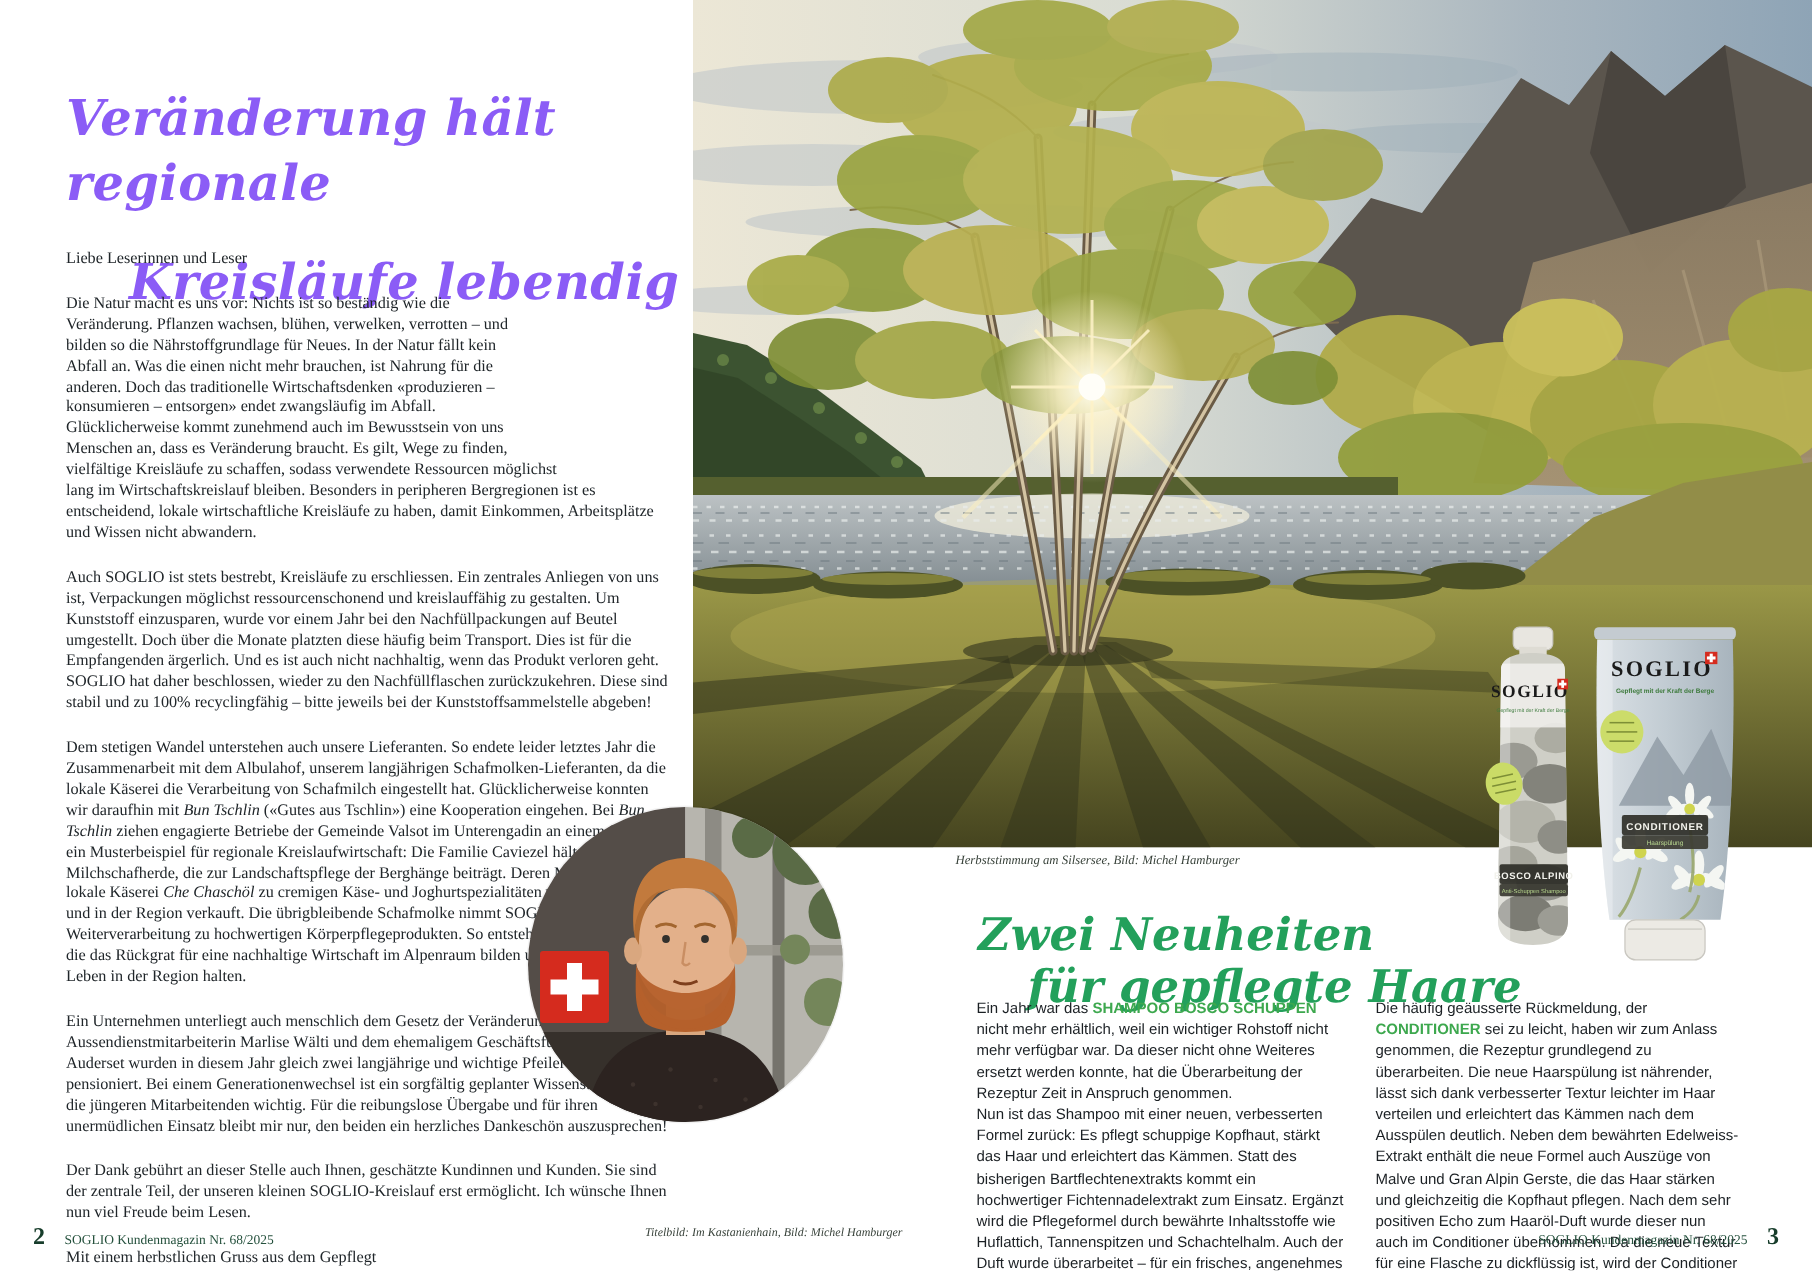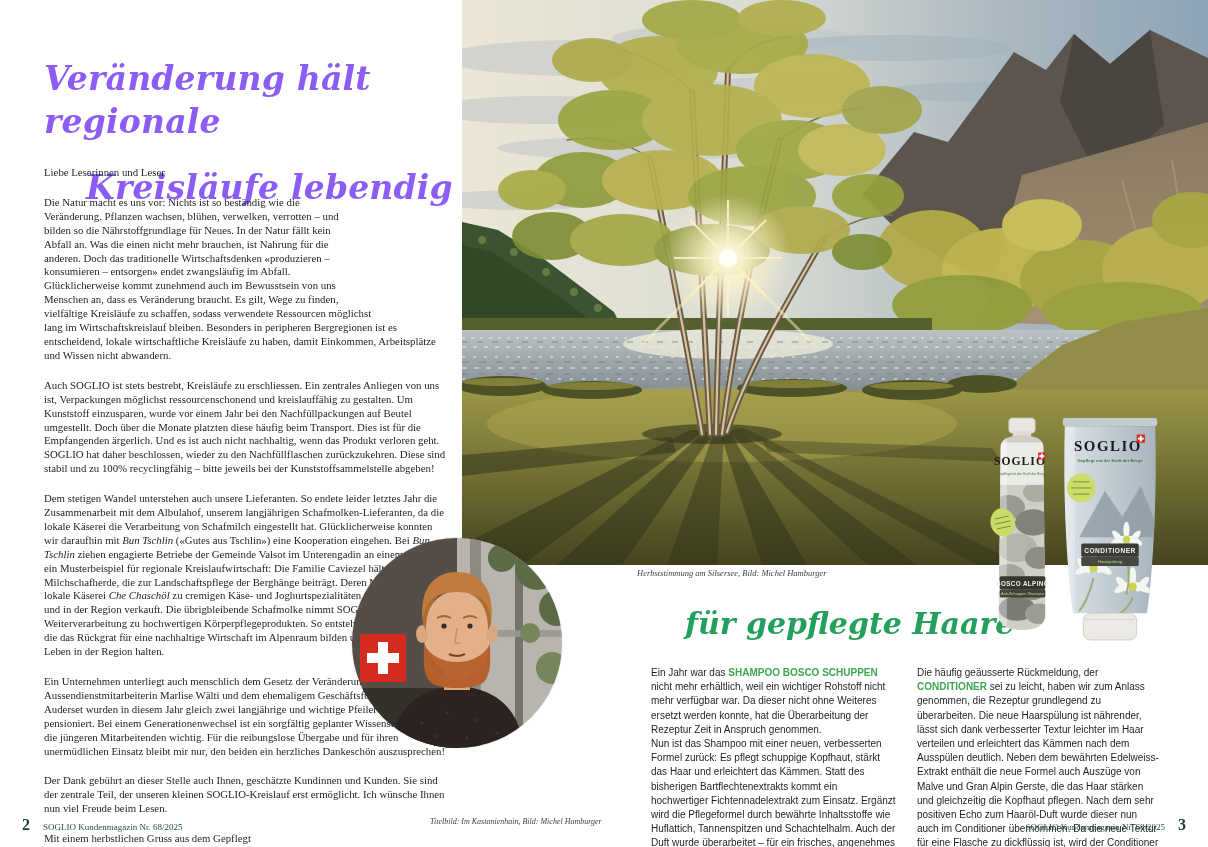--- a/index.html
+++ b/index.html
@@ -290,21 +290,21 @@
           <path d="M111,80 Q118,76 125,80" stroke="#a3662f" stroke-width="2" fill="none"></path>
           <path d="M105,90 L103,104 Q105,107 108,104" stroke="#c98e63" stroke-width="1.6" fill="none"></path>
           <path d="M97,116 Q105,120 113,116" stroke="#7e3f1d" stroke-width="2" fill="none"></path>
         </g>
       </g>
     </svg>
   </div>
 
   <div class="photo-caption">Herbststimmung am Silsersee, Bild: Michel Hamburger</div>
 
-  <h2 class="headline-right"><span class="l2">für gepflegte Haare</span></h2>
+  <h2 class="headline-right"><span class="l1">Zwei Neuheiten</span><span class="l2">für gepflegte Haare</span></h2>
 
   <div class="col col-1">
     <p><span>Ein Jahr war das </span><span class="hl">SHAMPOO BOSCO SCHUPPEN</span><span> nicht mehr erhältlich, weil ein wichtiger Rohstoff nicht mehr verfügbar war. Da dieser nicht ohne Weiteres ersetzt werden konnte, hat die Überarbeitung der Rezeptur Zeit in Anspruch genommen.
 Nun ist das Shampoo mit einer neuen, verbesserten Formel zurück: Es pflegt schuppige Kopfhaut, stärkt das Haar und erleichtert das Kämmen. Statt des bisherigen Bartflechtenextrakts kommt ein hochwertiger Fichtennadelextrakt zum Einsatz. Ergänzt wird die Pflegeformel durch bewährte Inhaltsstoffe wie Huflattich, Tannenspitzen und Schachtelhalm. Auch der Duft wurde überarbeitet – für ein frisches, angenehmes Gefühl nach dem Duschen.</span></p>
   </div>
   <div class="col col-2">
     <p><span>Die häufig geäusserte Rückmeldung, der </span><span class="hl">CONDITIONER</span><span> sei zu leicht, haben wir zum Anlass genommen, die Rezeptur grundlegend zu überarbeiten. Die neue Haarspülung ist nährender, lässt sich dank verbesserter Textur leichter im Haar verteilen und erleichtert das Kämmen nach dem Ausspülen deutlich. Neben dem bewährten Edelweiss-Extrakt enthält die neue Formel auch Auszüge von Malve und Gran Alpin Gerste, die das Haar stärken und gleichzeitig die Kopfhaut pflegen. Nach dem sehr positiven Echo zum Haaröl-Duft wurde dieser nun auch im Conditioner übernommen. Da die neue Textur für eine Flasche zu dickflüssig ist, wird der Conditioner in einer praktischen Tube angeboten.</span></p>
   </div>
 
   <div class="product product-shampoo">

